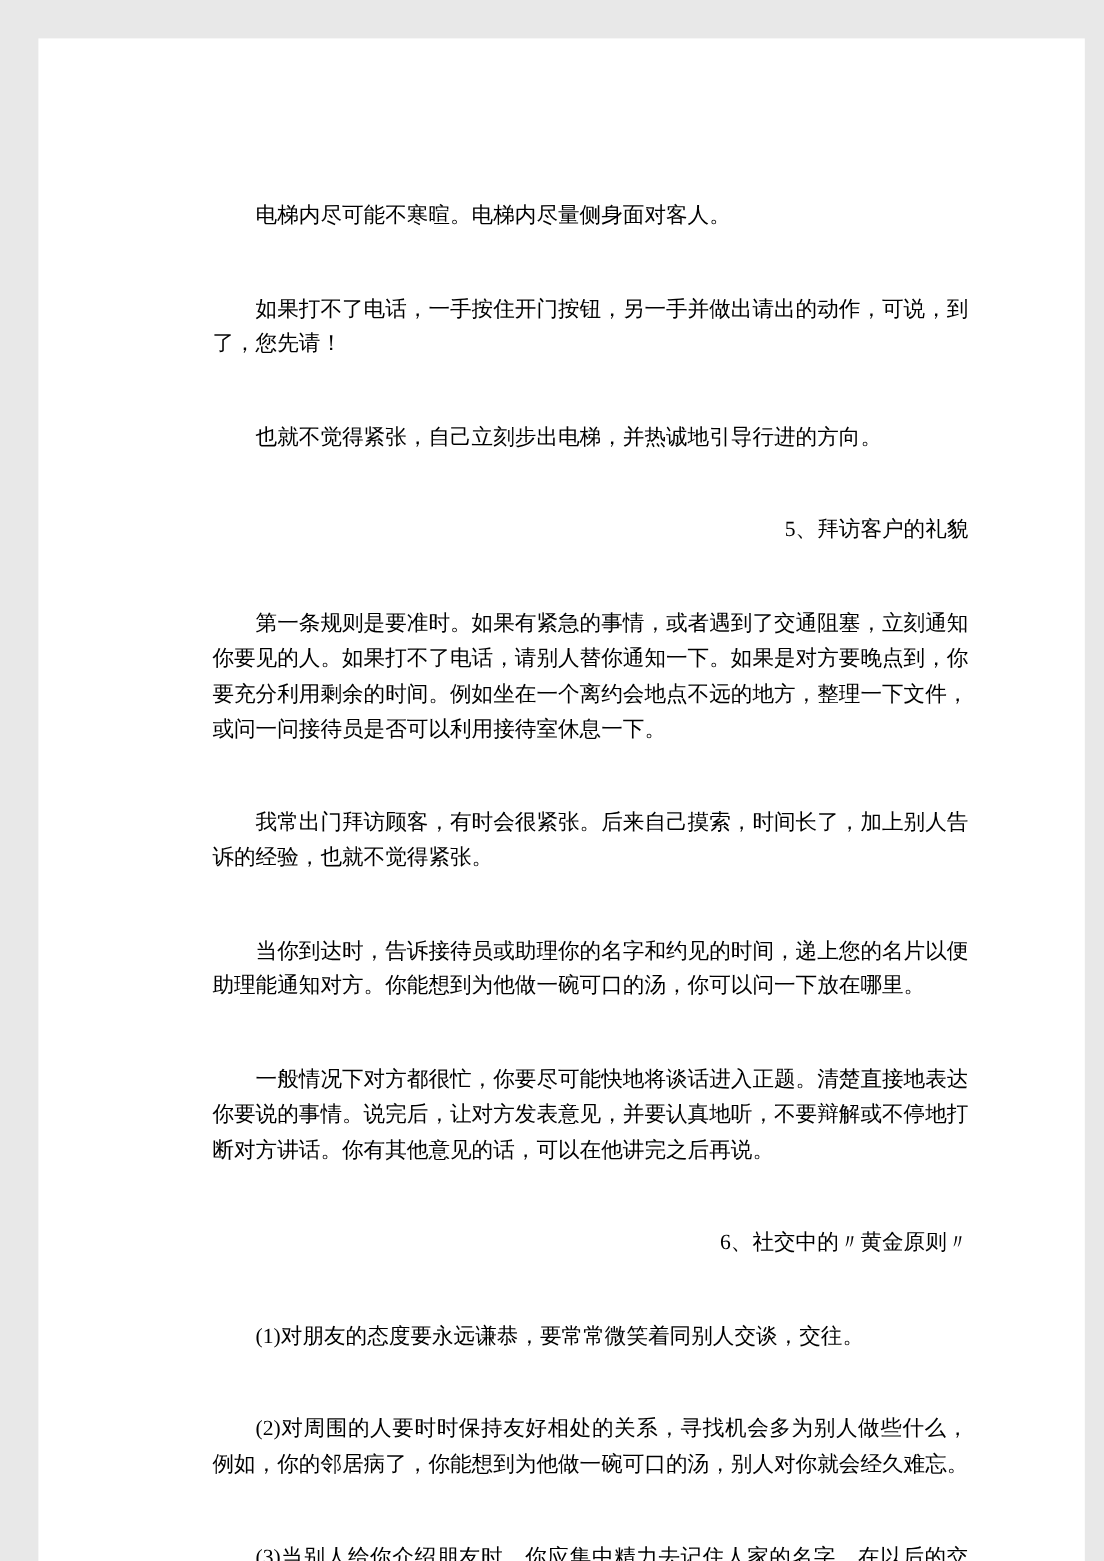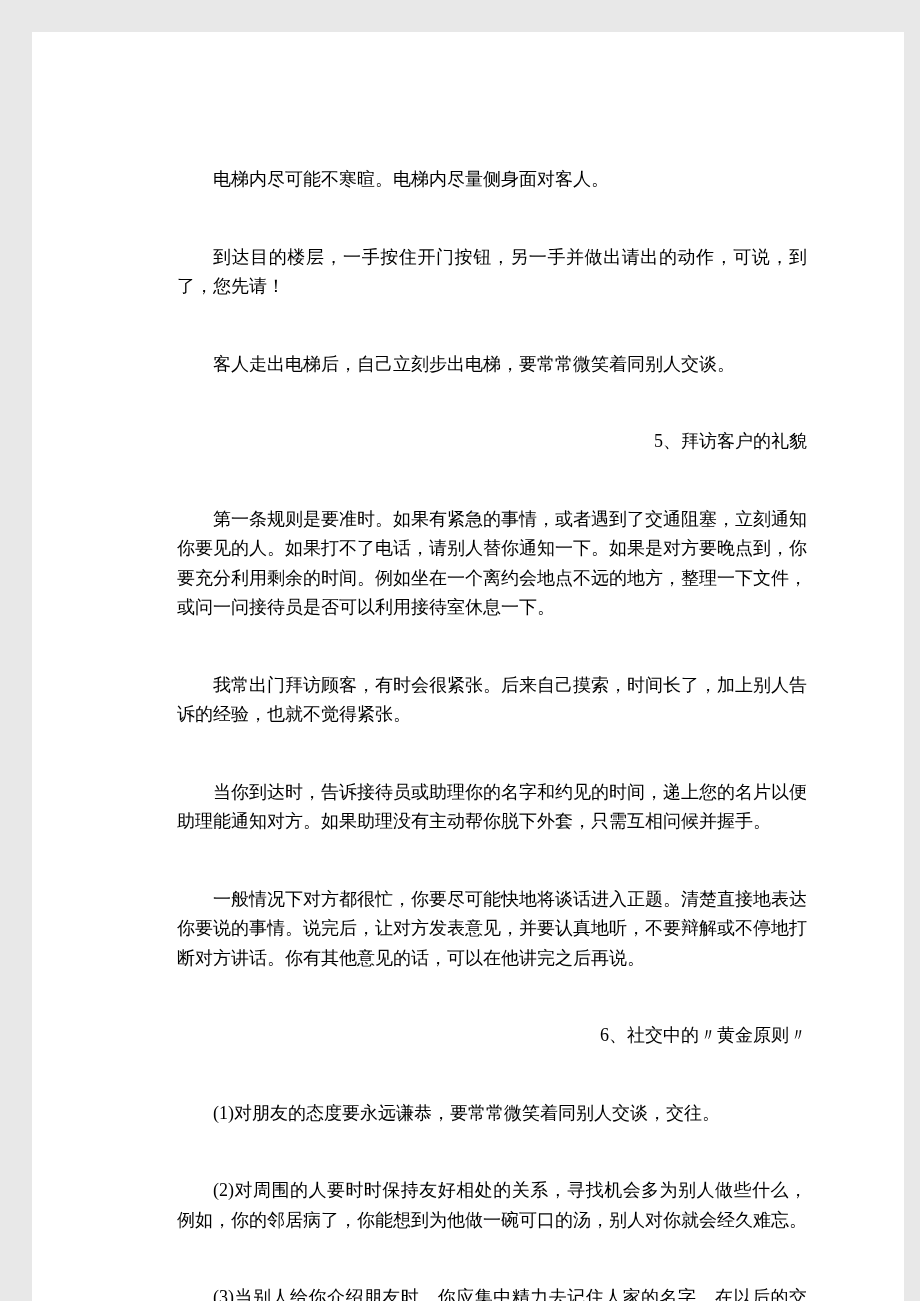--- a/index.html
+++ b/index.html
@@ -31,25 +31,25 @@
     text-align: right;
     font-family: Liberation Serif, serif;
   }
 </style>
 </head>
 <body>
 
 <div class="page">
   <div class="doc-body">
       <p class="para">电梯内尽可能不寒暄。电梯内尽量侧身面对客人。</p>
-      <p class="para">到达目的楼层，一手按住开门按钮，另一手并做出请出的动作，可说，到了，您先请！</p>
-      <p class="para">客人走出电梯后，自己立刻步出电梯，要常常微笑着同别人交谈。</p>
+      <p class="para">如果打不了电话，一手按住开门按钮，另一手并做出请出的动作，可说，到了，您先请！</p>
+      <p class="para">也就不觉得紧张，自己立刻步出电梯，并热诚地引导行进的方向。</p>
       <p class="para heading">5、拜访客户的礼貌</p>
       <p class="para">第一条规则是要准时。如果有紧急的事情，或者遇到了交通阻塞，立刻通知你要见的人。如果打不了电话，请别人替你通知一下。如果是对方要晚点到，你要充分利用剩余的时间。例如坐在一个离约会地点不远的地方，整理一下文件，或问一问接待员是否可以利用接待室休息一下。</p>
       <p class="para">我常出门拜访顾客，有时会很紧张。后来自己摸索，时间长了，加上别人告诉的经验，也就不觉得紧张。</p>
-      <p class="para">当你到达时，告诉接待员或助理你的名字和约见的时间，递上您的名片以便助理能通知对方。如果助理没有主动帮你脱下外套，只需互相问候并握手。</p>
+      <p class="para">当你到达时，告诉接待员或助理你的名字和约见的时间，递上您的名片以便助理能通知对方。你能想到为他做一碗可口的汤，你可以问一下放在哪里。</p>
       <p class="para">一般情况下对方都很忙，你要尽可能快地将谈话进入正题。清楚直接地表达你要说的事情。说完后，让对方发表意见，并要认真地听，不要辩解或不停地打断对方讲话。你有其他意见的话，可以在他讲完之后再说。</p>
       <p class="para heading">6、社交中的〃黄金原则〃</p>
       <p class="para">(1)对朋友的态度要永远谦恭，要常常微笑着同别人交谈，交往。</p>
       <p class="para">(2)对周围的人要时时保持友好相处的关系，寻找机会多为别人做些什么，例如，你的邻居病了，你能想到为他做一碗可口的汤，别人对你就会经久难忘。</p>
       <p class="para">(3)当别人给你介绍朋友时，你应集中精力去记住人家的名字。在以后的交往中，你一见面就能叫出他的名字，人家就会觉得这个人很热情，很有心。</p>
     </div>
 </div>
 
 </body></html>

